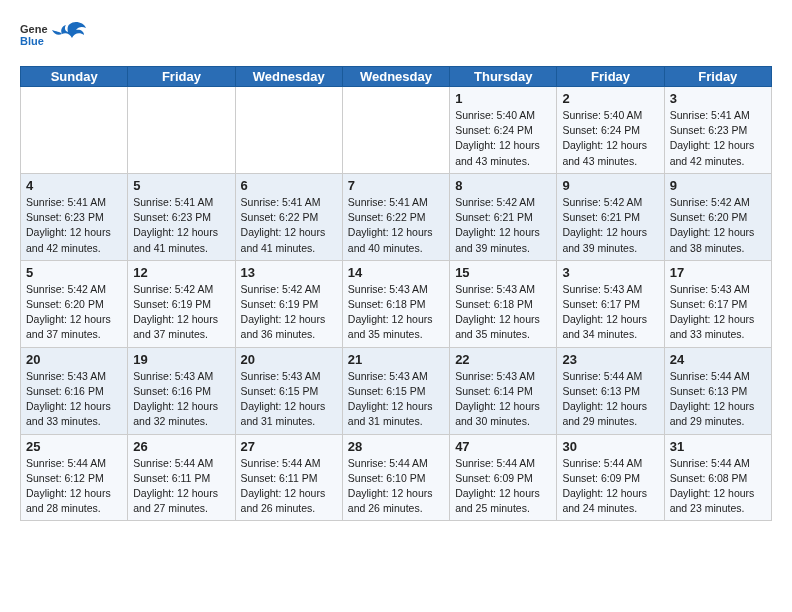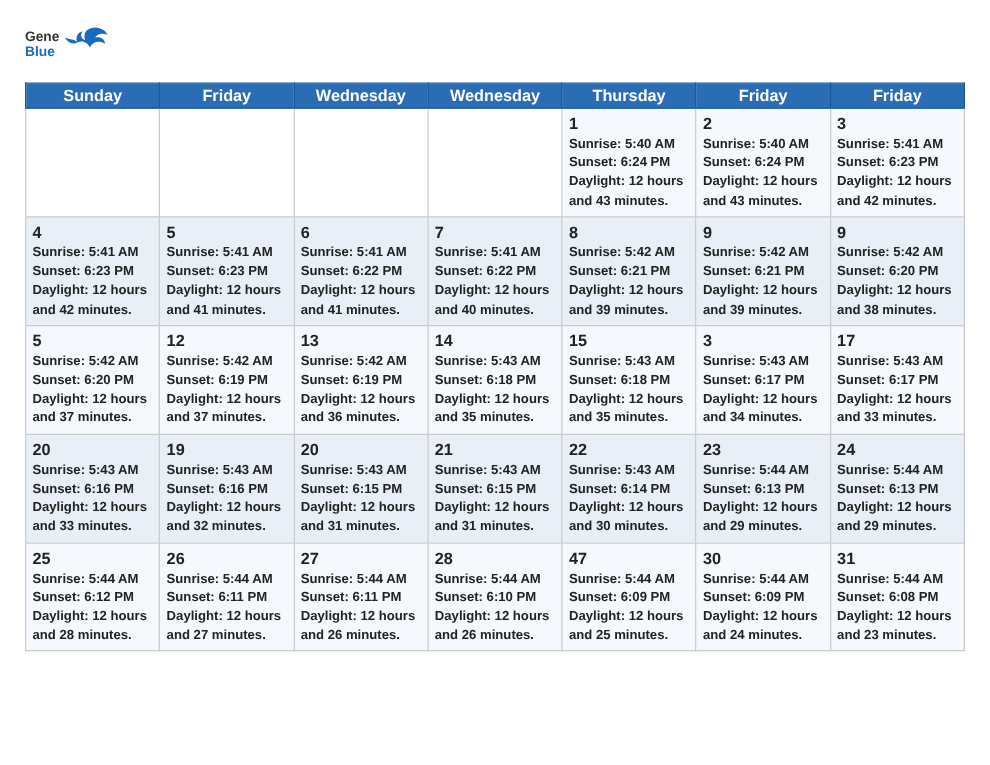--- a/index.html
+++ b/index.html
@@ -80,21 +80,20 @@
       font-size: 13px;
       font-weight: bold;
       color: #222;
       display: block;
       margin-bottom: 2px;
     }
     .day-info {
       font-size: 10.5px;
       color: #222;
       line-height: 1.45;
-      font-weight: bold;
     }
     .empty-cell {
       background: #fff !important;
     }
   </style>
 </head>
 <body>
 
 <div class="header">
   <div class="logo">

